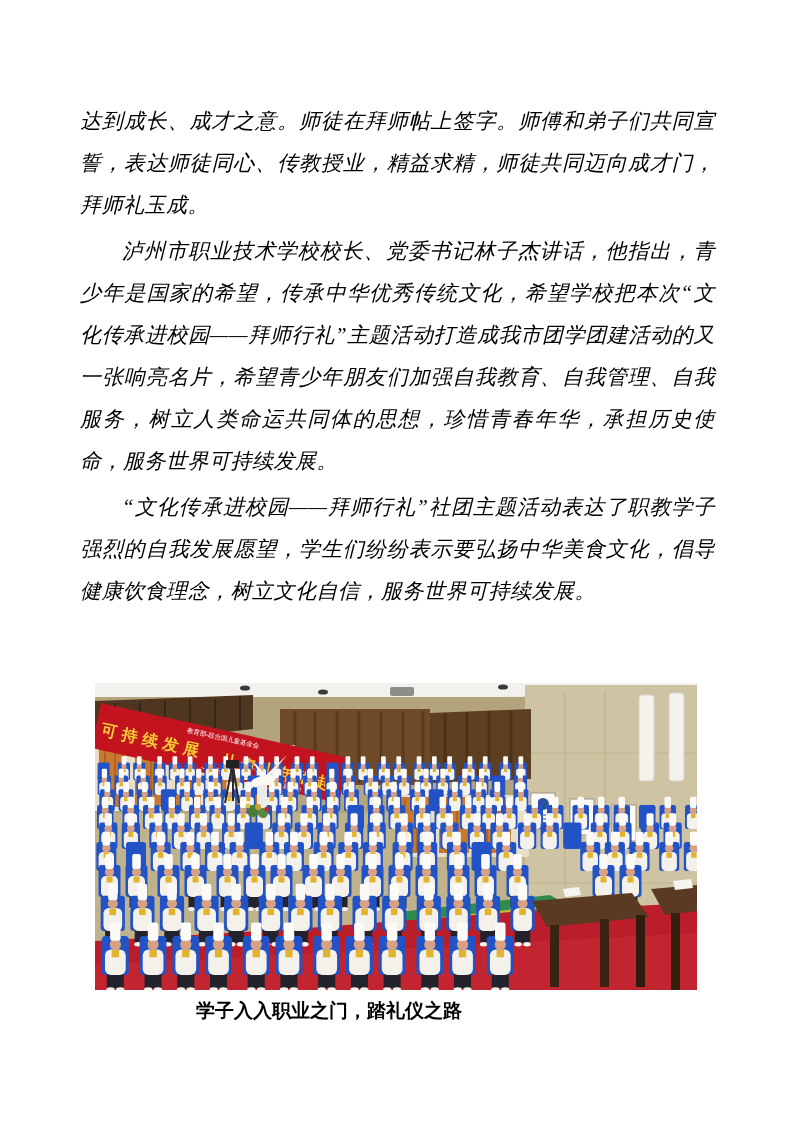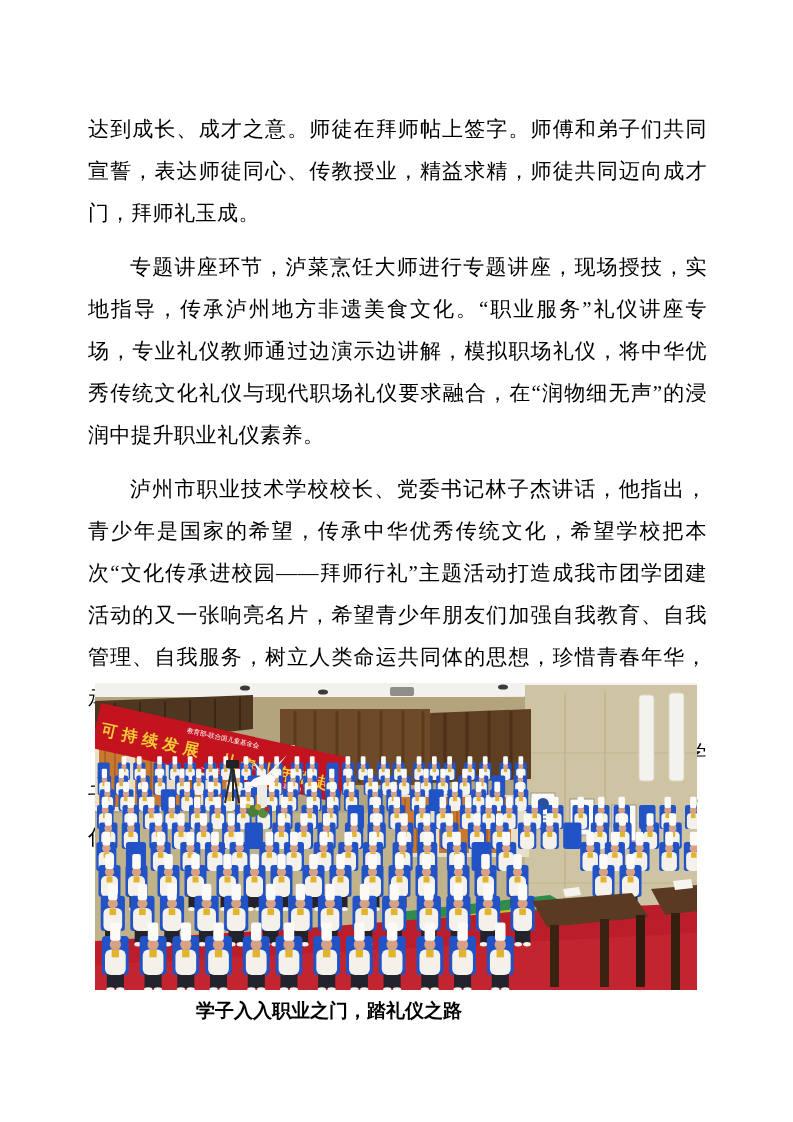--- a/index.html
+++ b/index.html
@@ -2,37 +2,36 @@
 <html><head>
 <meta charset="utf-8">
 <style>
   html,body{margin:0;padding:0;}
   body{
     width:793px;height:1122px;position:relative;background:#ffffff;
     font-family:"Liberation Serif", serif;color:#000;overflow:hidden;
   }
   .content{position:absolute;left:76px;top:96px;width:643px;}
   .content p{
-    margin:12px;font-size:21px;line-height:42px;text-align:justify;
-    text-justify:inter-ideograph;letter-spacing:0.5px;
+    margin:4px;font-size:21px;line-height:42px;text-align:justify;
+    text-justify:inter-ideograph;letter-spacing:0.5px;font-style:italic;
   }
   .content p.indent{text-indent:2em;}
   .photo-wrap{position:absolute;left:95px;top:683px;width:602px;height:307px;}
   .photo-wrap svg{display:block;width:602px;height:307px;}
   .caption{
     position:absolute;left:0;top:998px;width:658px;text-align:center;
     font-family:"Liberation Sans", sans-serif;font-weight:bold;font-size:19px;
   }
 </style>
 </head>
 <body>
 
 <div class="content">
   <p>达到成长、成才之意。师徒在拜师帖上签字。师傅和弟子们共同宣誓，表达师徒同心、传教授业，精益求精，师徒共同迈向成才门，拜师礼玉成。</p>
-  <p class="indent">专题讲座环节，泸菜烹饪大师进行专题讲座，现场授技，实地指导，传承泸州地方非遗美食文化。“职业服务”礼仪讲座专场，专业礼仪教师通过边演示边讲解，模拟职场礼仪，将中华优秀传统文化礼仪与现代职场礼仪要求融合，在“润物细无声”的浸润中提升职业礼仪素养。</p>
   <p class="indent">泸州市职业技术学校校长、党委书记林子杰讲话，他指出，青少年是国家的希望，传承中华优秀传统文化，希望学校把本次“文化传承进校园——拜师行礼”主题活动打造成我市团学团建活动的又一张响亮名片，希望青少年朋友们加强自我教育、自我管理、自我服务，树立人类命运共同体的思想，珍惜青春年华，承担历史使命，服务世界可持续发展。</p>
   <p class="indent">“文化传承进校园——拜师行礼”社团主题活动表达了职教学子强烈的自我发展愿望，学生们纷纷表示要弘扬中华美食文化，倡导健康饮食理念，树立文化自信，服务世界可持续发展。</p>
 </div>
 
 <div class="photo-wrap">
 <svg viewBox="0 0 602 307" xmlns="http://www.w3.org/2000/svg">
 
   <g>
     <rect x="0" y="0" width="602" height="40" fill="#e9e7e1"></rect>
     <polygon points="0,0 602,0 602,6 0,30" fill="#f2f1ed"></polygon>

